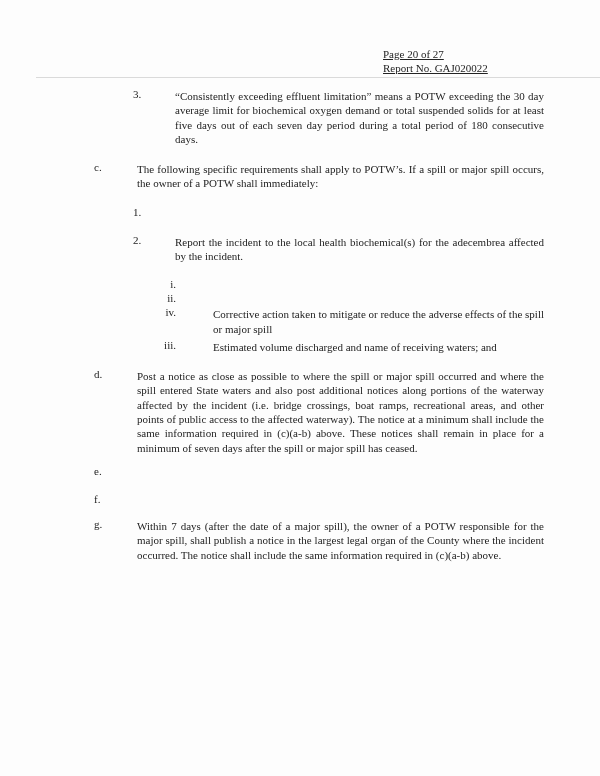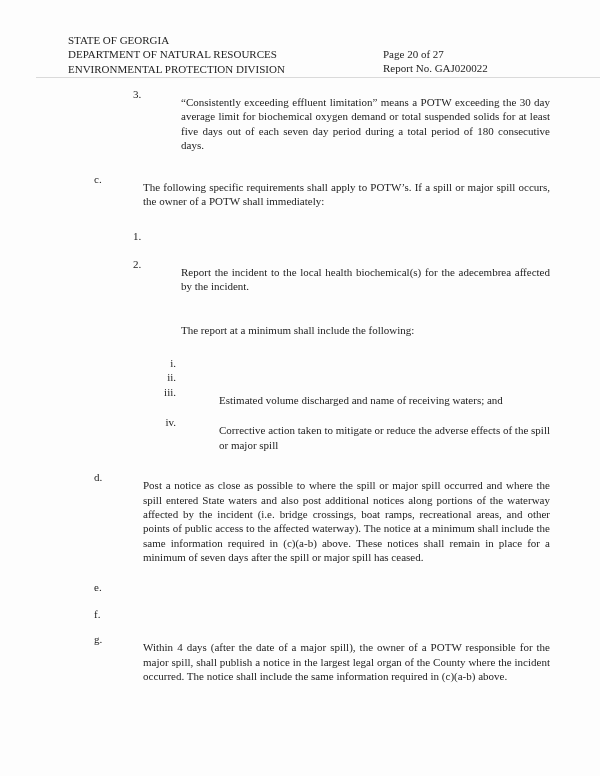--- a/index.html
+++ b/index.html
@@ -10,28 +10,28 @@
     overflow:hidden;
     font-family:"Liberation Serif", "DejaVu Serif", serif;
     font-size:11px;
     line-height:14.4px;
     color:#232323;
     box-sizing:border-box;
   }
   .header { position:absolute; left:68px; top:33px; }
   .header div { white-space:nowrap; }
   .header-right { position:absolute; left:383px; top:47px; }
-  .header-right div { white-space:nowrap; }
+  .header-right div { white-space:nowrap;text-decoration:underline; }
   .scan-rule {
     position:absolute; left:36px; top:77px;
     width:564px; height:1px;
     background:#d6d6d6; opacity:.9;
   }
   .body { position:absolute; left:0; top:87px; width:600px; }
-  p { margin:8px; }
+  p { margin:2px; }
   .row { display:flex; }
   .lbl { flex:none; }
   .txt { flex:none; text-align:justify; }
   .row.num   { margin-left:133px; }
   .row.num .lbl { width:40px; }
   .row.num .txt { width:369px; }
   .row.lvc   { margin-left:94px; }
   .row.lvc .lbl { width:41px; }
   .row.lvc .txt { width:407px; }
   .row.plain { margin-left:173px; }
@@ -43,25 +43,20 @@
   .mt13 { margin-top:13px; }
   .mt10 { margin-top:10px; }
   .mt7  { margin-top:7px; }
   .mt0  { margin-top:0; }
 </style>
 </head>
 <body>
 
 <div class="page">
 
-  <div class="header">
-    <div>STATE OF GEORGIA</div>
-    <div>DEPARTMENT OF NATURAL RESOURCES</div>
-    <div>ENVIRONMENTAL PROTECTION DIVISION</div>
-  </div>
 
   <div class="header-right">
     <div>Page 20 of 27</div>
     <div>Report No. GAJ020022</div>
   </div>
 
   <div class="scan-rule"></div>
 
   <div class="body">
 
@@ -77,51 +72,48 @@
 
     <div class="row num mt13">
       <span class="lbl">1.</span>
     </div>
 
     <div class="row num mt13">
       <span class="lbl">2.</span>
       <p class="txt">Report the incident to the local health biochemical(s) for the adecembrea affected by the incident.</p>
     </div>
 
-    <div class="row plain mt13">
-      <p class="txt">The report at a minimum shall include the following:</p>
-    </div>
 
     <div class="row roman mt11">
       <span class="lbl">i.</span>
     </div>
     <div class="row roman mt0">
       <span class="lbl">ii.</span>
     </div>
     <div class="row roman mt0">
+      <span class="lbl">iv.</span>
+      <p class="txt">Corrective action taken to mitigate or reduce the adverse effects of the spill or major spill</p>
+    </div>
+    <div class="row roman mt0">
       <span class="lbl">iii.</span>
       <p class="txt">Estimated volume discharged and name of receiving waters; and</p>
-    </div>
-    <div class="row roman mt0">
-      <span class="lbl">iv.</span>
-      <p class="txt">Corrective action taken to mitigate or reduce the adverse effects of the spill or major spill</p>
     </div>
 
     <div class="row lvc mt10">
       <span class="lbl">d.</span>
       <p class="txt">Post a notice as close as possible to where the spill or major spill occurred and where the spill entered State waters and also post additional notices along portions of the waterway affected by the incident (i.e. bridge crossings, boat ramps, recreational areas, and other points of public access to the affected waterway).  The notice at a minimum shall include the same information required in (c)(a-b) above.  These notices shall remain in place for a minimum of seven days after the spill or major spill has ceased.</p>
     </div>
 
     <div class="row lvc mt7">
       <span class="lbl">e.</span>
     </div>
 
     <div class="row lvc mt13">
       <span class="lbl">f.</span>
     </div>
 
     <div class="row lvc mt11">
       <span class="lbl">g.</span>
-      <p class="txt">Within 4 days (after the date of a major spill), the owner of a POTW responsible for the major spill, shall  publish a notice in the largest legal organ of the County where the incident occurred.  The notice shall include the same information required in (c)(a-b) above.</p>
+      <p class="txt">Within 7 days (after the date of a major spill), the owner of a POTW responsible for the major spill, shall  publish a notice in the largest legal organ of the County where the incident occurred.  The notice shall include the same information required in (c)(a-b) above.</p>
     </div>
 
   </div>
 </div>
 
 </body></html>

